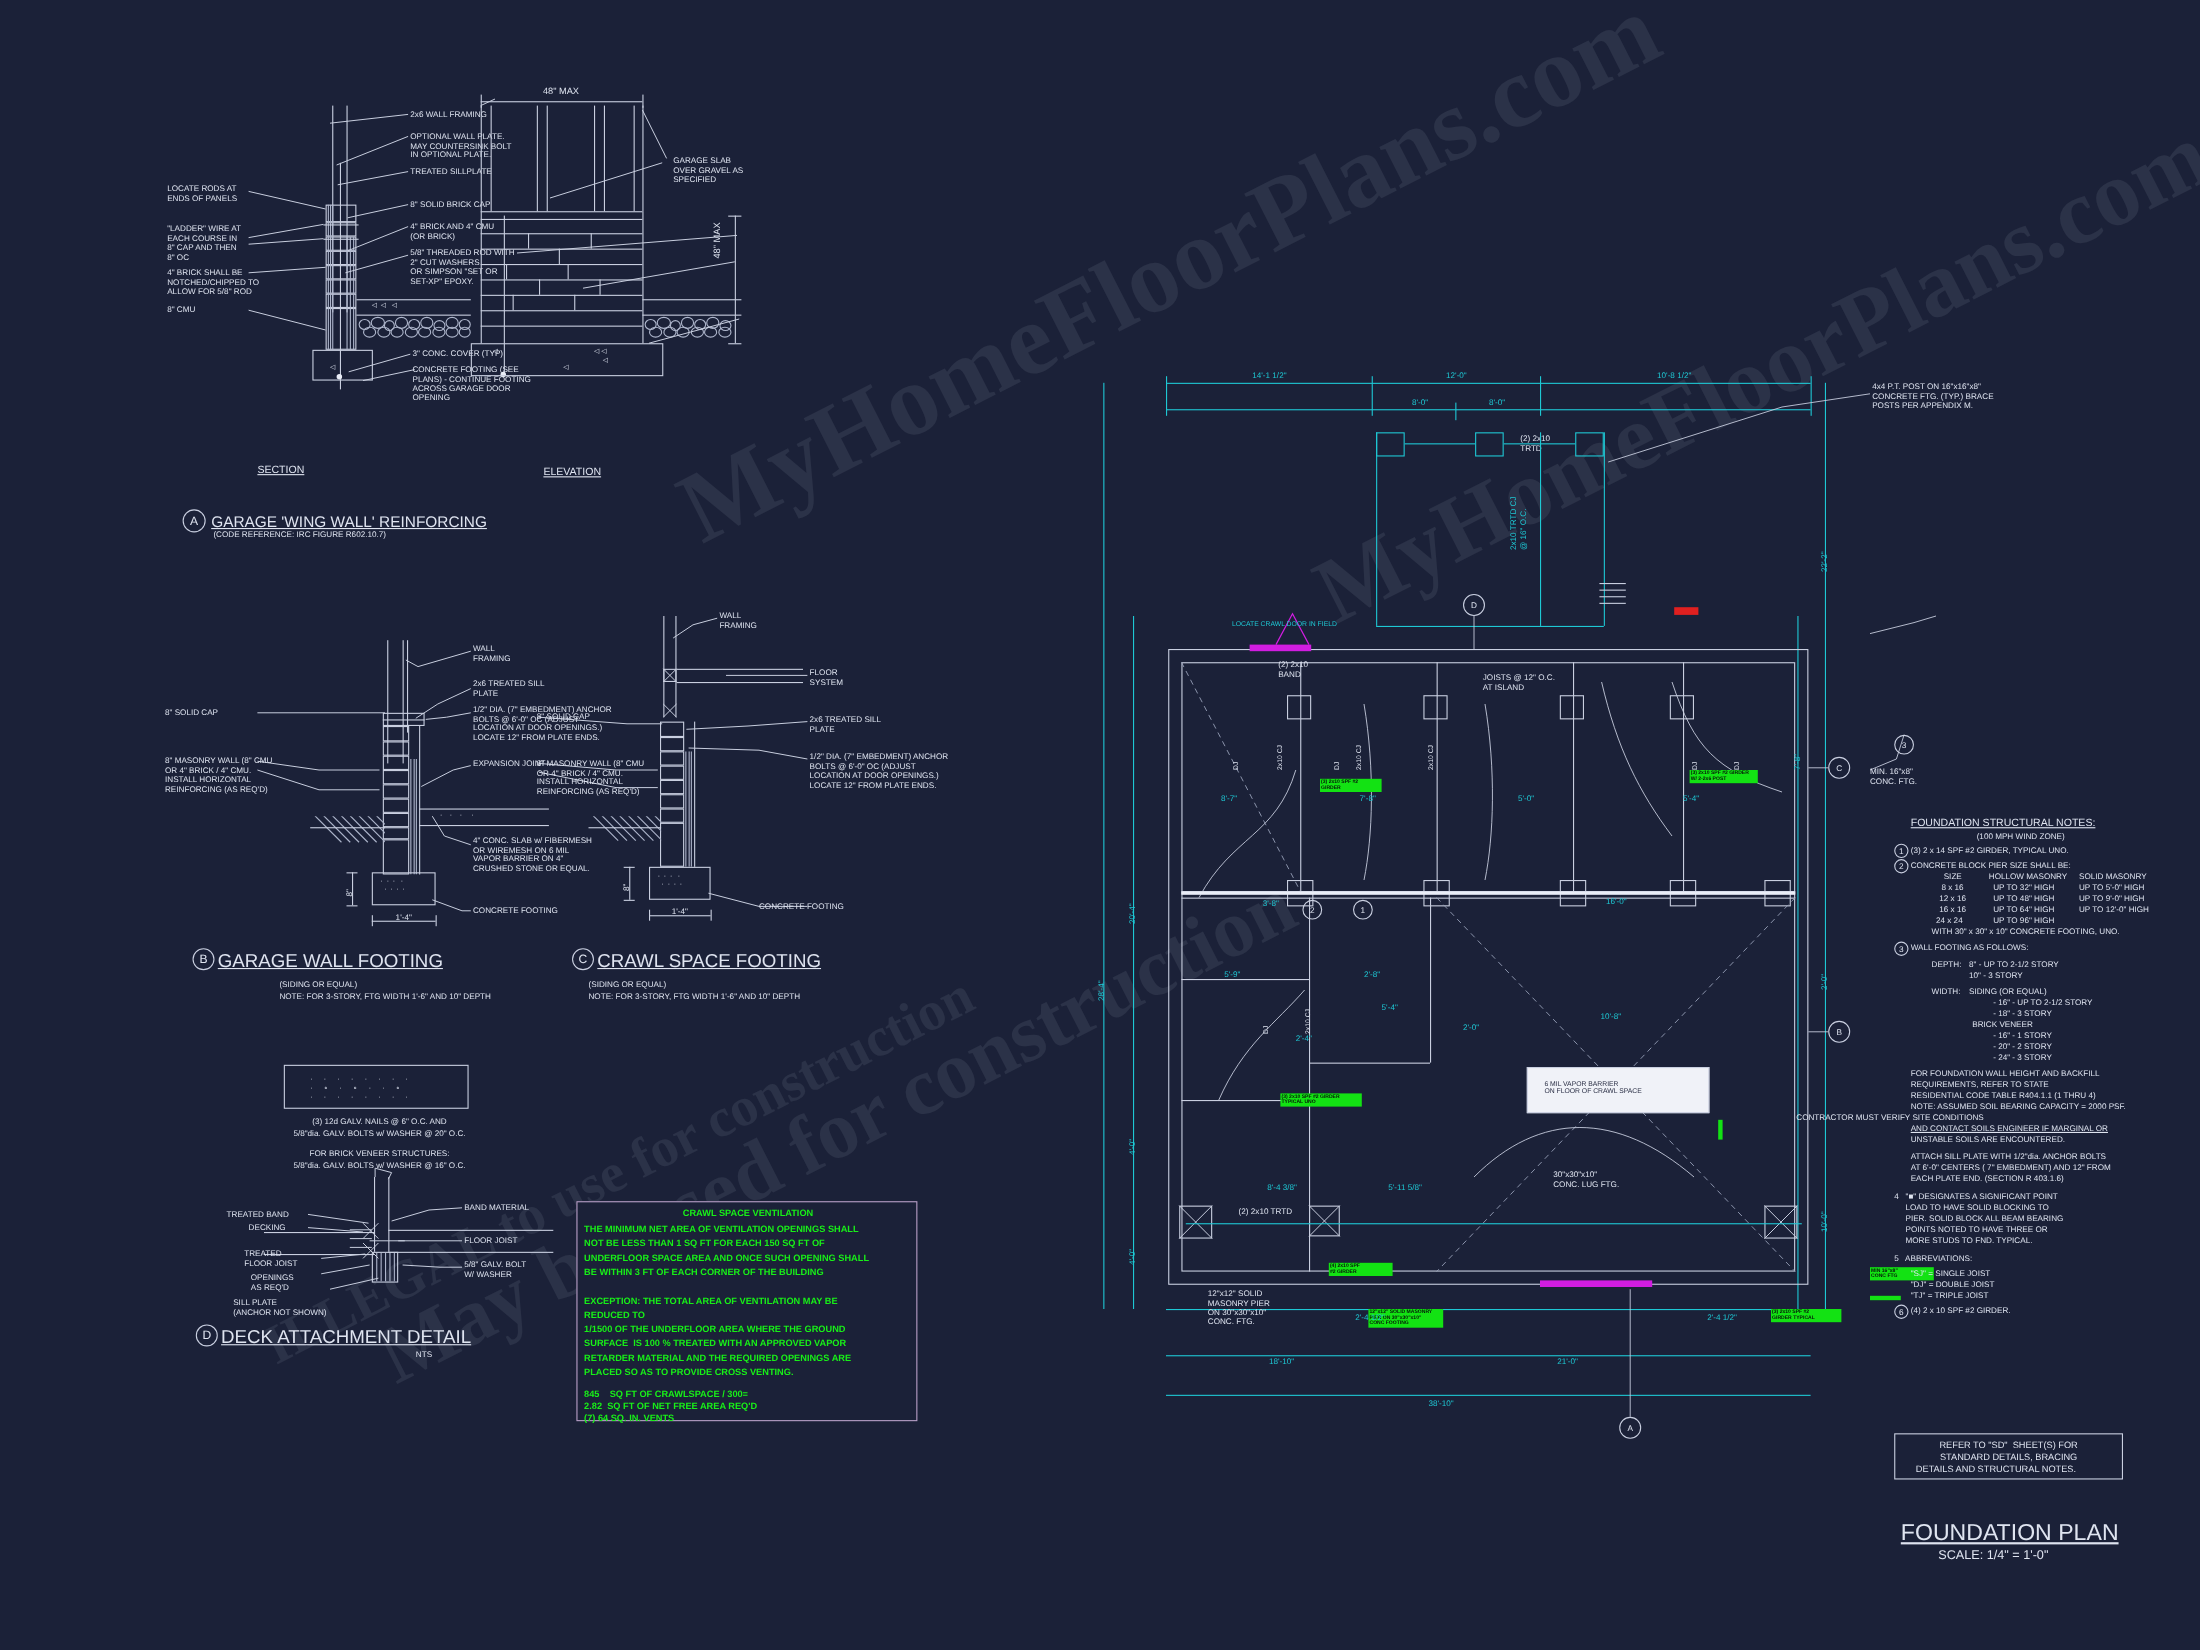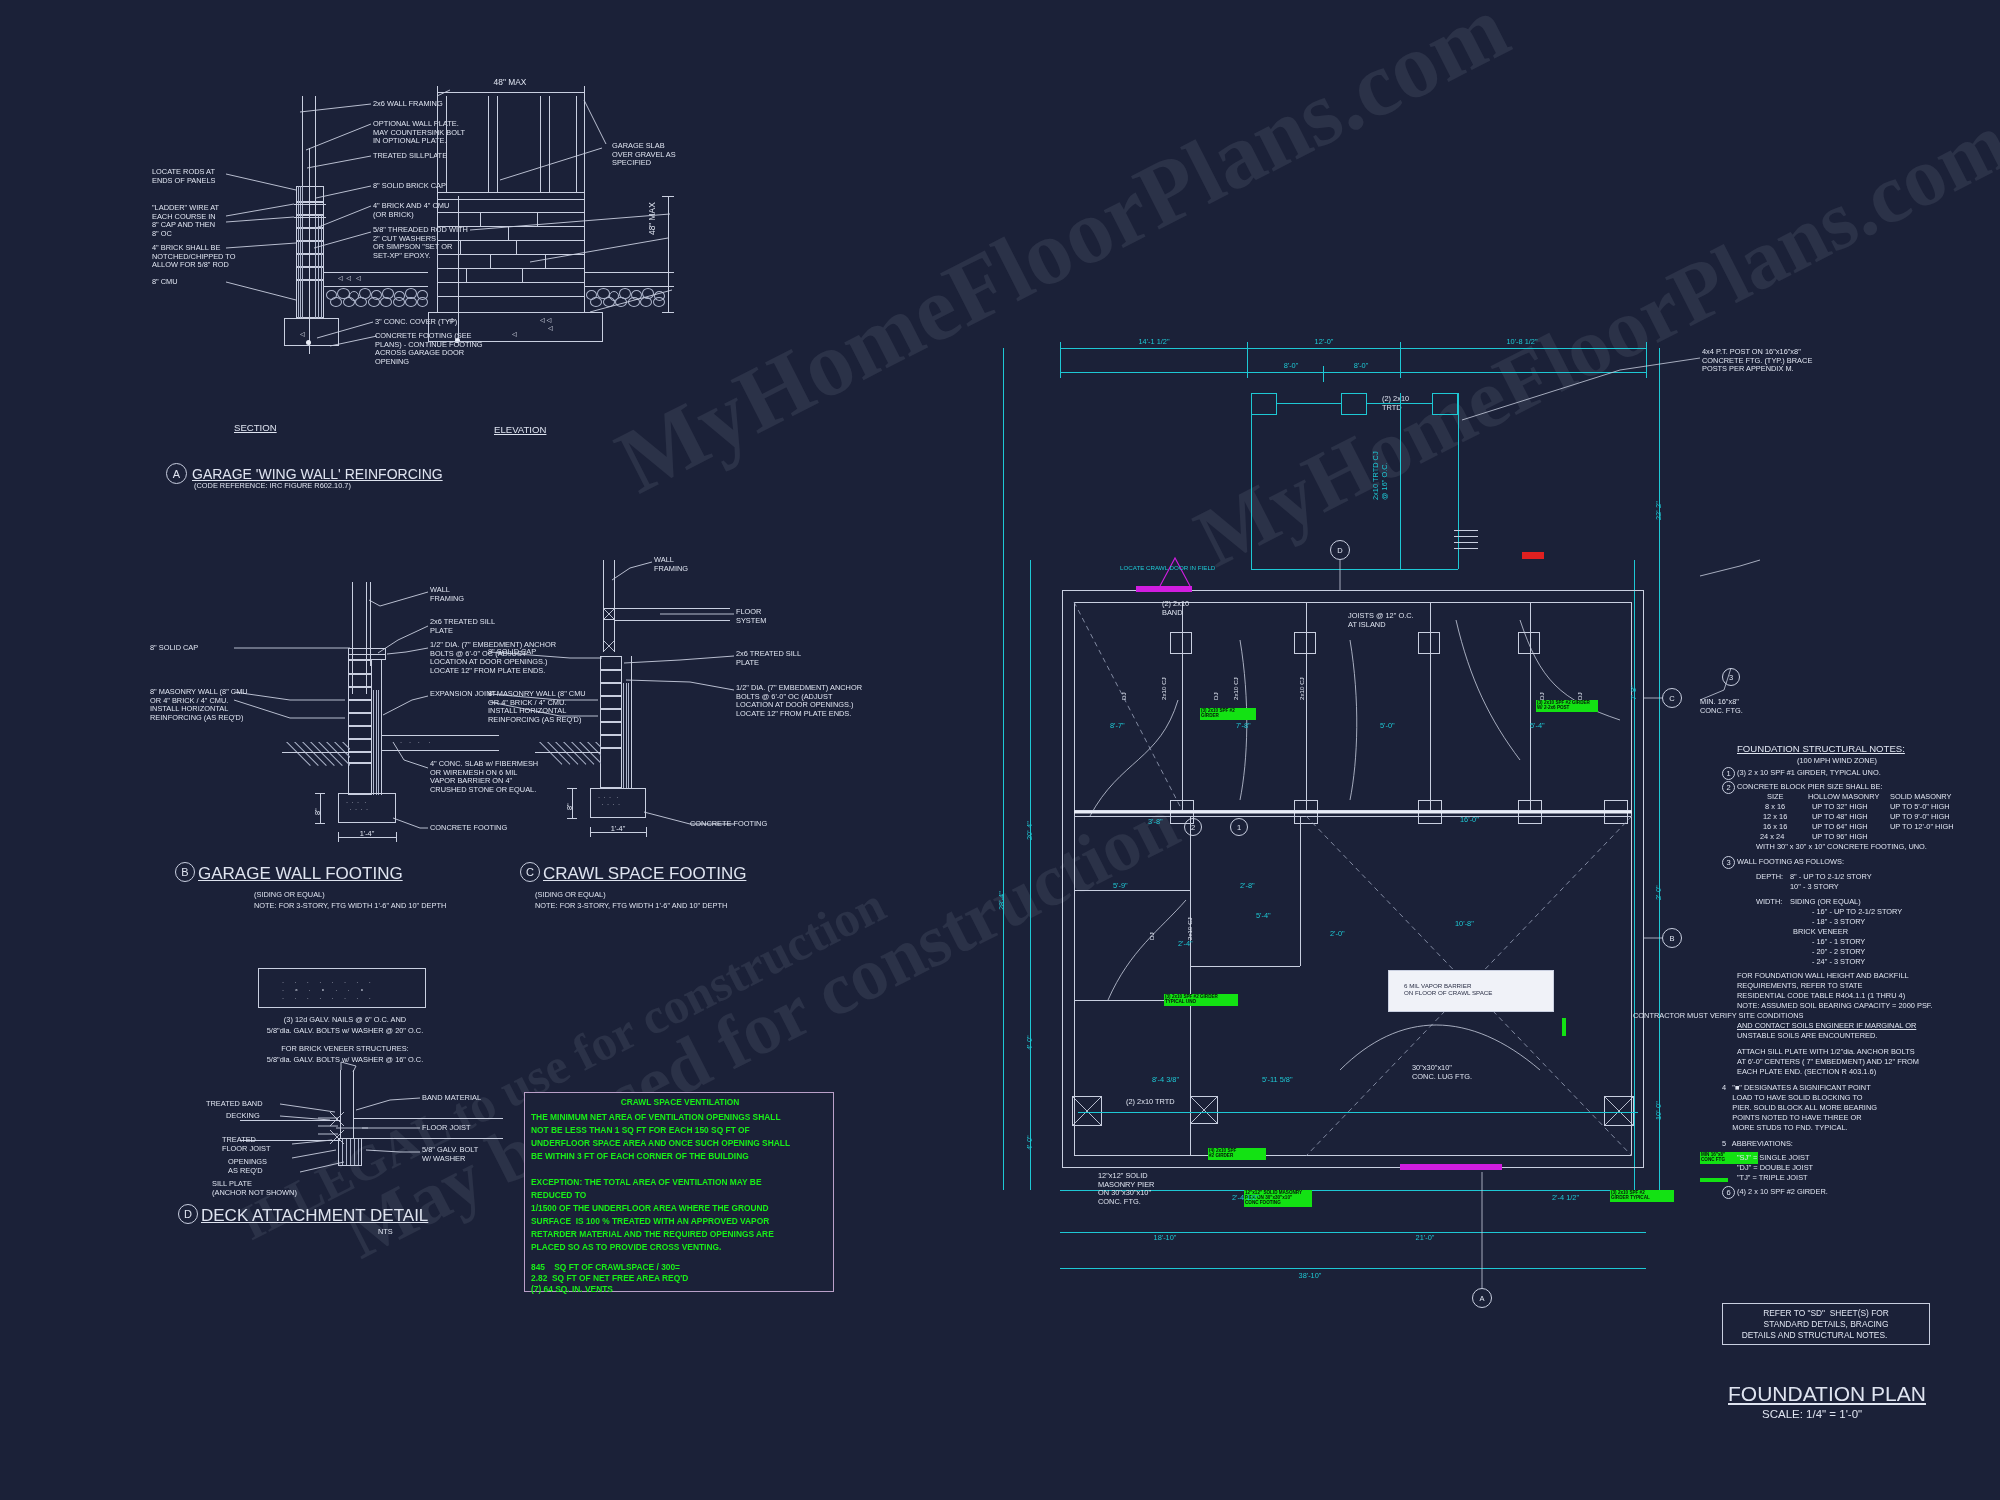--- a/index.html
+++ b/index.html
@@ -713,21 +713,21 @@
 POSTS PER APPENDIX M.</div>
     <div class="t t7" style="left:1700px;top:698px;">MIN. 16"x8"
 CONC. FTG.</div>
   </div>
 
   <div>
     <div class="t t9 ul" style="left:1737px;top:743px;">FOUNDATION STRUCTURAL NOTES:</div>
     <div class="t t7 ctr" style="left:1737px;top:757px;width:200px;">(100 MPH WIND ZONE)</div>
 
     <div class="bub sm" style="left:1722px;top:767px;width:13px;height:13px;">1</div>
-    <div class="t t7" style="left:1737px;top:769px;">(3) 2 x 10 SPF #1 GIRDER, TYPICAL UNO.</div>
+    <div class="t t7" style="left:1737px;top:769px;">(3) 2 x 14 SPF #2 GIRDER, TYPICAL UNO.</div>
 
     <div class="bub sm" style="left:1722px;top:781px;width:13px;height:13px;">2</div>
     <div class="t t7" style="left:1737px;top:783px;">CONCRETE BLOCK PIER SIZE SHALL BE:</div>
 
     <div class="t t7" style="left:1767px;top:793px;">SIZE</div>
     <div class="t t7" style="left:1808px;top:793px;">HOLLOW MASONRY</div>
     <div class="t t7" style="left:1890px;top:793px;">SOLID MASONRY</div>
 
     <div class="t t7" style="left:1765px;top:803px;">8 x 16</div>
     <div class="t t7" style="left:1812px;top:803px;">UP TO 32" HIGH</div>
@@ -769,21 +769,21 @@
     <div class="t t7" style="left:1633px;top:1012px;">CONTRACTOR MUST VERIFY SITE CONDITIONS</div>
     <div class="t t7" style="left:1737px;top:1022px;text-decoration:underline;">AND CONTACT SOILS ENGINEER IF MARGINAL OR</div>
     <div class="t t7" style="left:1737px;top:1032px;">UNSTABLE SOILS ARE ENCOUNTERED.</div>
 
     <div class="t t7" style="left:1737px;top:1048px;">ATTACH SILL PLATE WITH 1/2"dia. ANCHOR BOLTS</div>
     <div class="t t7" style="left:1737px;top:1058px;">AT 6'-0" CENTERS ( 7" EMBEDMENT) AND 12" FROM</div>
     <div class="t t7" style="left:1737px;top:1068px;">EACH PLATE END. (SECTION R 403.1.6)</div>
 
     <div class="t t7" style="left:1722px;top:1084px;">4   "■" DESIGNATES A SIGNIFICANT POINT</div>
     <div class="t t7" style="left:1722px;top:1094px;">     LOAD TO HAVE SOLID BLOCKING TO</div>
-    <div class="t t7" style="left:1722px;top:1104px;">     PIER. SOLID BLOCK ALL MORE BEARING</div>
+    <div class="t t7" style="left:1722px;top:1104px;">     PIER. SOLID BLOCK ALL BEAM BEARING</div>
     <div class="t t7" style="left:1722px;top:1114px;">     POINTS NOTED TO HAVE THREE OR</div>
     <div class="t t7" style="left:1722px;top:1124px;">     MORE STUDS TO FND. TYPICAL.</div>
 
     <div class="t t7" style="left:1722px;top:1140px;">5   ABBREVIATIONS:</div>
     <div class="t t7" style="left:1737px;top:1154px;">"SJ" = SINGLE JOIST</div>
     <div class="t t7" style="left:1737px;top:1164px;">"DJ" = DOUBLE JOIST</div>
     <div class="t t7" style="left:1737px;top:1174px;">"TJ" = TRIPLE JOIST</div>
 
     <div class="bub sm" style="left:1722px;top:1186px;width:13px;height:13px;">6</div>
     <div class="t t7" style="left:1737px;top:1188px;">(4) 2 x 10 SPF #2 GIRDER.</div>

